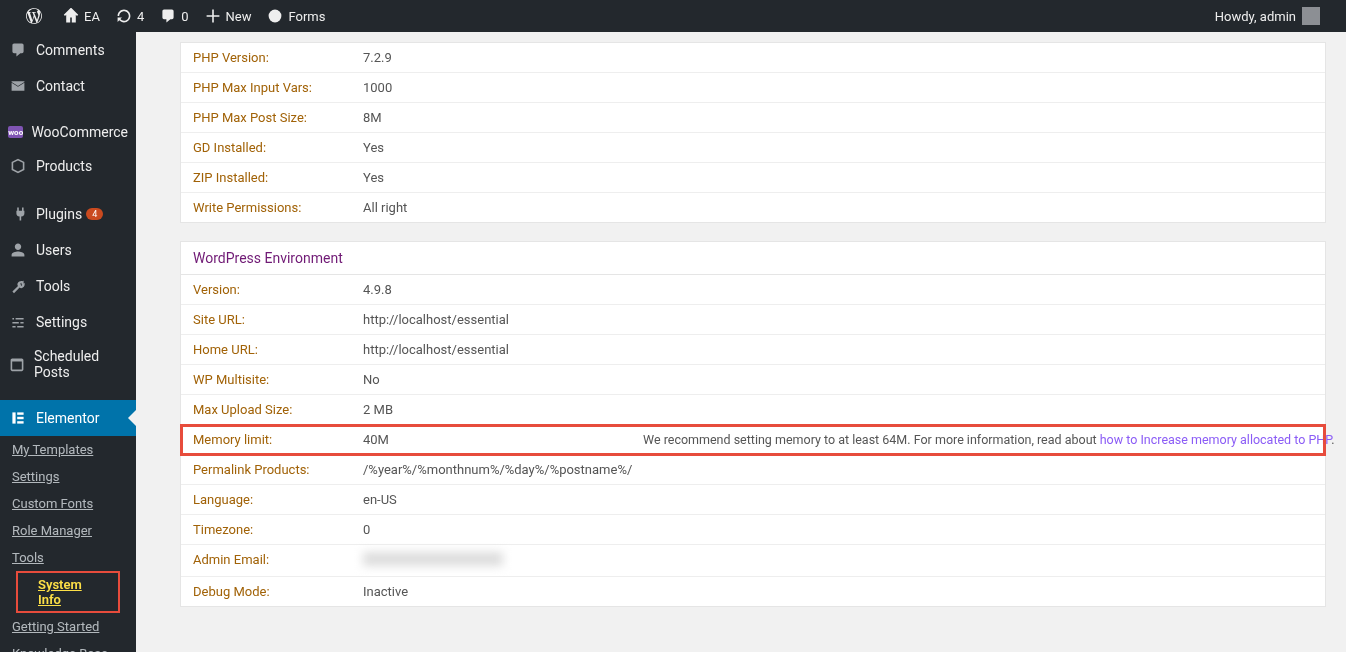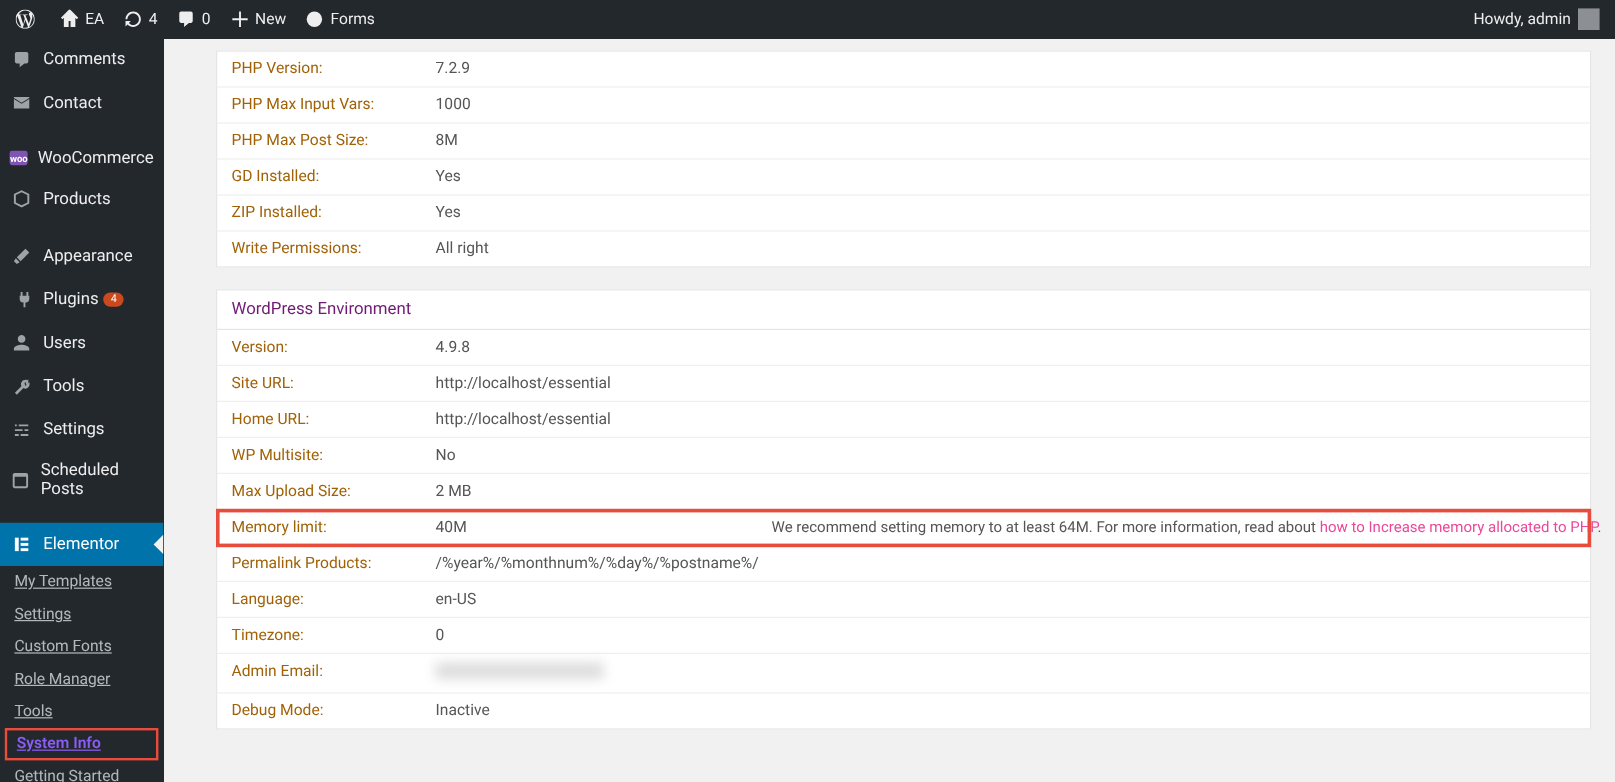--- a/index.html
+++ b/index.html
@@ -1,46 +1,46 @@
 <!DOCTYPE html>
 <html><head>
 <meta charset="utf-8">
 <style>
   * { margin: 0; padding: 0; box-sizing: border-box; }
   body { font-family: -apple-system, BlinkMacSystemFont, "Segoe UI", Roboto, sans-serif; font-size: 13px; background: #f1f1f1; color: #444; }
   
   
-  .admin-bar { position: fixed; top: 0; left: 0; right: 0; height: 32px; background: #23282d; color: #b4b9be; display: flex; align-items: center; justify-content: space-between; padding: 0 5px; z-index: 100; }
+  .admin-bar { position: fixed; top: 0; left: 0; right: 0; height: 32px; background: #23282d; color: #b4b9be; display: flex; align-items: center; justify-content: space-between; padding: 0 18px; z-index: 100; }
   .admin-bar-left { display: flex; align-items: center; height: 100%; }
   .admin-bar-right { display: flex; align-items: center; height: 100%; }
   .ab-item { display: flex; align-items: center; padding: 0 8px; height: 100%; cursor: pointer; color: #eee; font-size: 13px; }
   .ab-icon { margin-right: 5px; display: inline-flex; }
   .avatar { width: 18px; height: 18px; background: #8c8f94; margin-left: 6px; }
   
   
   .sidebar { position: fixed; top: 32px; left: 0; bottom: 0; width: 136px; background: #23282d; color: #eee; overflow-y: auto; }
   .menu-item { display: flex; align-items: center; padding: 8px 8px; cursor: pointer; color: #eee; font-size: 14px; }
   .menu-item.active { background: #0073aa; color: #fff; position: relative; }
   .menu-item.active::after { content: ''; position: absolute; right: 0; top: 50%; transform: translateY(-50%); border: 8px solid transparent; border-right-color: #f1f1f1; }
   .menu-icon { width: 20px; height: 20px; margin-right: 8px; display: inline-flex; align-items: center; justify-content: center; color: rgba(240,245,250,0.6); }
   .submenu-item { padding: 6px 12px; cursor: pointer; color: rgba(240,245,250,0.7); font-size: 13px; text-decoration: underline; }
   .submenu-item.current { color: #fff; font-weight: 600; }
-  .submenu-item.highlighted { border: 2px solid #e74c3c; margin: 0 4px; padding: 4px 8px; color: #8b5cf6; }
+  .submenu-item.highlighted { border: 2px solid #e74c3c; margin: 0 16px; padding: 4px 20px; color: #fde047; }
   .badge { background: #ca4a1f; color: #fff; border-radius: 9px; font-size: 9px; padding: 1px 6px; margin-left: 4px; }
   
   
   .main { margin-left: 160px; margin-top: 32px; padding: 10px 20px 20px 20px; }
   .panel { background: #fff; border: 1px solid #e5e5e5; margin-bottom: 18px; }
   .panel-heading { padding: 8px 12px; border-bottom: 1px solid #e5e5e5; font-size: 14px; color: #701a75; }
   .info-row { display: flex; padding: 7px 12px; border-bottom: 1px solid #eee; font-size: 13px; }
   .info-row:last-child { border-bottom: none; }
   .info-label { width: 170px; color: #a16207; flex-shrink: 0; }
   .info-value { color: #555; flex-shrink: 0; width: 280px; }
   .info-extra { color: #555; flex: 1; text-align: right; font-size: 12.5px; white-space: nowrap; }
-  .info-extra a { color: #ec4899; text-decoration: none; }
+  .info-extra a { color: #8b5cf6; text-decoration: none; }
   .row-highlighted { outline: 3px solid #e74c3c; outline-offset: -2px; }
   .blurred { filter: blur(5px); background: #ddd; width: 140px; height: 14px; display: inline-block; }
   
   
   svg { width: 16px; height: 16px; fill: currentColor; }
 </style>
 </head>
 <body>
 
 <div class="admin-bar">
@@ -125,28 +125,20 @@
   </div>
   <div class="menu-item">
     <span class="menu-icon">
         <svg viewBox="0 0 20 20">
           <path d="M10 1l8 4v10l-8 4-8-4V5l8-4zm0 2.2L4 6v7.8l6 3 6-3V6l-6-2.8z"></path>
         </svg>
       </span>
     <span>Products</span>
   </div>
   <div style="height:12px"></div>
-  <div class="menu-item">
-    <span class="menu-icon">
-        <svg viewBox="0 0 20 20">
-          <path d="M14 2l4 4-9 9-4-4 9-9zM4 12l4 4-3 2-3-3 2-3z"></path>
-        </svg>
-      </span>
-    <span>Appearance</span>
-  </div>
   <div class="menu-item">
     <span class="menu-icon">
         <svg viewBox="0 0 20 20">
           <path d="M13 2v4h2V2h2v4h1v3c0 2-1 4-4 4v5h-2v-5c-3 0-4-2-4-4V6h1V2h2v4h2V2h0z"></path>
         </svg>
       </span>
     <span>Plugins</span>
     <span class="badge">4</span>
   </div>
   <div class="menu-item">

